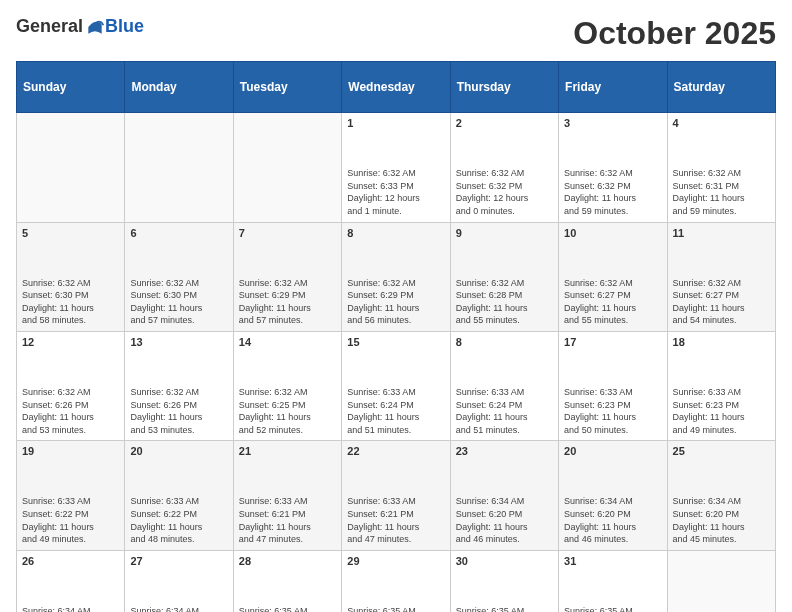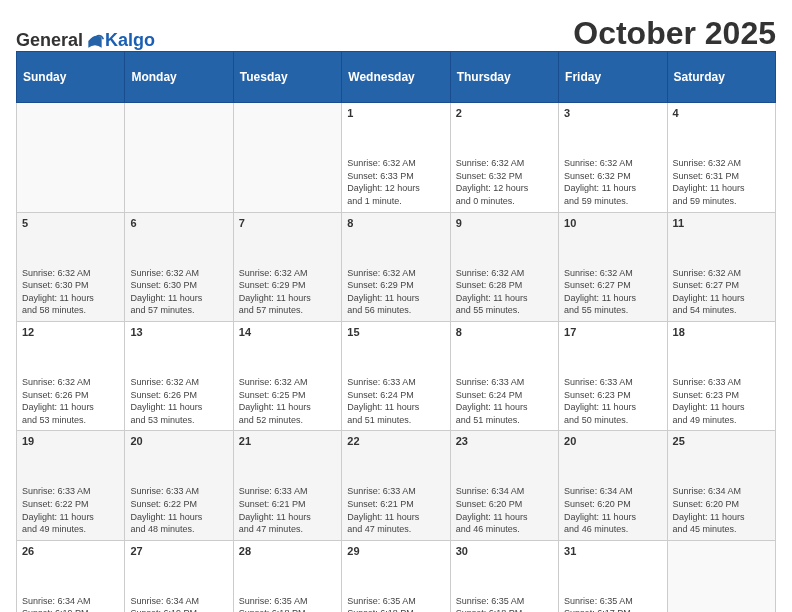--- a/index.html
+++ b/index.html
@@ -13,22 +13,22 @@
     .page {
       width: 792px;
       height: 612px;
       padding: 16px;
       display: flex;
       flex-direction: column;
     }
     .header {
       display: flex;
       justify-content: space-between;
-      align-items: flex-end;
-      margin-bottom: 0;
+      align-items: flex-start;
+      margin-bottom: 10px;
     }
     .logo {
       display: flex;
       flex-direction: column;
       align-items: flex-start;
     }
     .logo-text {
       display: flex;
       align-items: center;
     }
@@ -111,21 +111,21 @@
 
 <div class="page">
   <div class="header">
     <div class="logo">
       <div class="logo-text">
         <span class="logo-general">General</span>
         <svg class="logo-icon" viewBox="0 0 24 24" xmlns="http://www.w3.org/2000/svg">
           <path d="M4 12 Q12 2 20 8 L20 20 Q12 14 4 20 Z" fill="#2563a8"></path>
           <path d="M14 6 Q20 4 22 10" stroke="#2563a8" stroke-width="2" fill="none"></path>
         </svg>
-        <span class="logo-blue">Kalgo</span>
+        <span class="logo-blue">Blue</span>
       </div>
     </div>
     <div class="title-area">
       <div class="month-title">October 2025</div>
     </div>
   </div>
 
   <table class="calendar">
     <thead>
       <tr>

